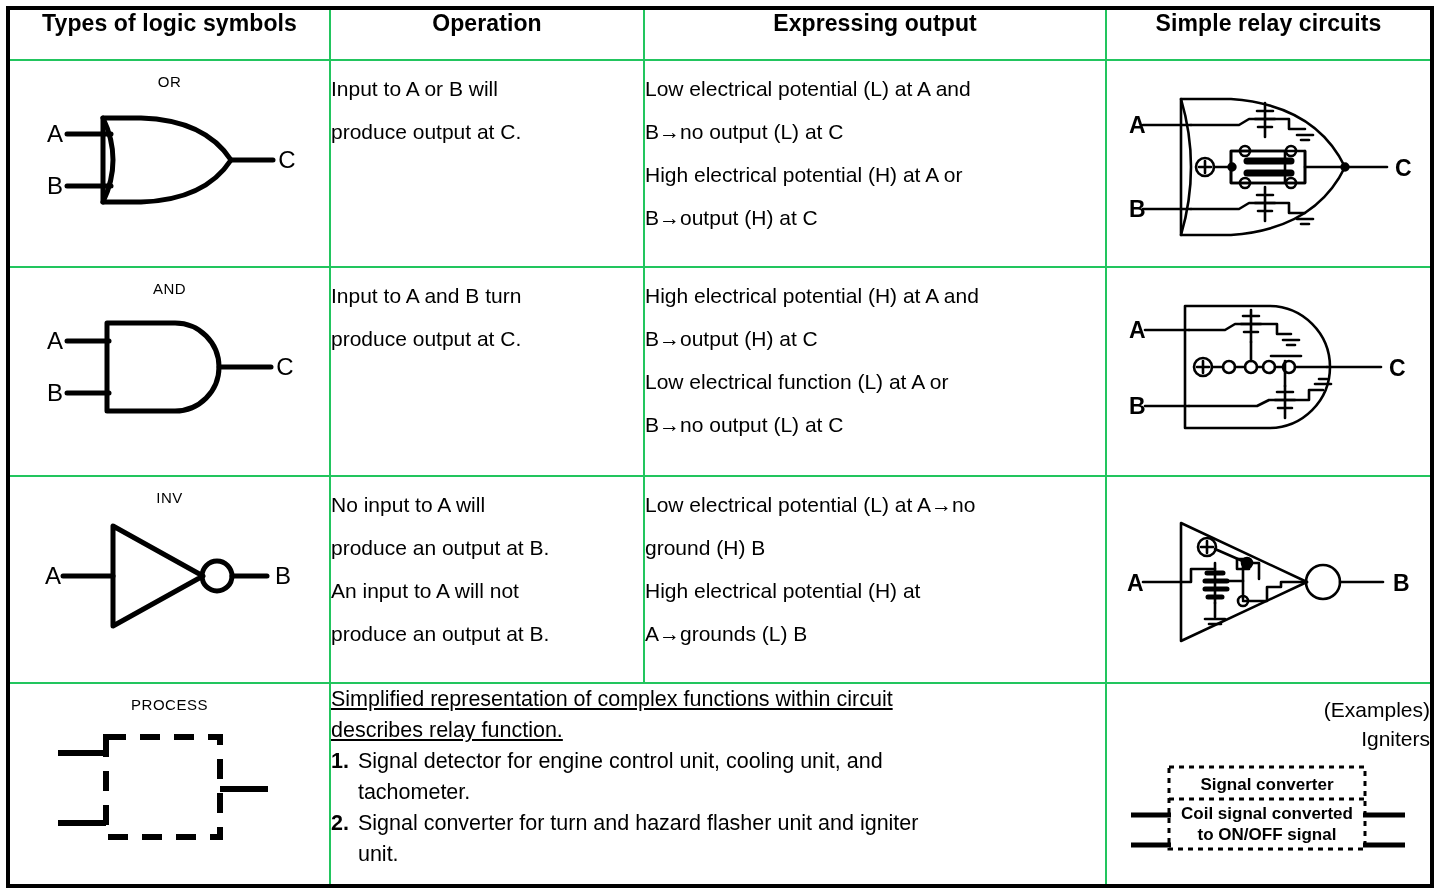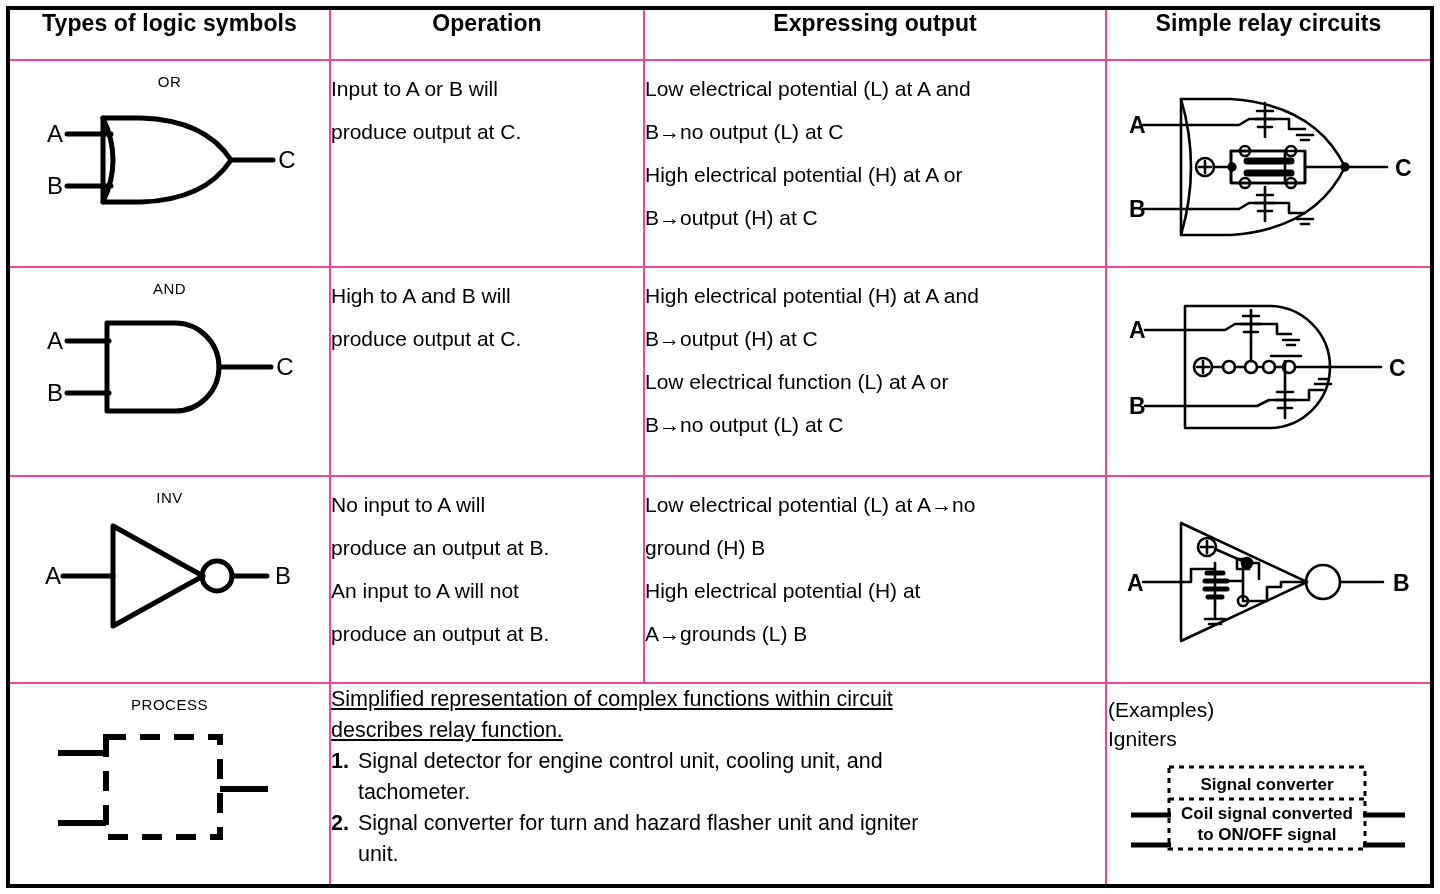--- a/index.html
+++ b/index.html
@@ -24,21 +24,21 @@
     position: absolute;
     left: 6px; top: 6px;
     width: 1428px; height: 882px;
     border: 4px solid #000;
     box-sizing: border-box;
     border-collapse: collapse;
     table-layout: fixed;
     background: #fff;
   }
   .logic-table td, .logic-table th {
-    border: 2px solid #ec4899;
+    border: 2px solid #22c55e;
     box-sizing: border-box;
     padding: 0;
     vertical-align: top;
     background: #fff;
   }
 
   
   col.c1 { width: 322px; }
   col.c2 { width: 314px; }
   col.c3 { width: 462px; }
@@ -101,21 +101,21 @@
 
   
   .relaycell { text-align: center; position: relative; }
   .relayart { display: block; margin: 0 auto; }
 
   
   .ex-head {
     font-size: 21px;
     line-height: 29px;
     padding: 11px 0 0 1px;
-    text-align: left;
+    text-align: right;
   }
   .ex-fig { position: relative; margin-top: 8px; height: 96px; }
 </style>
 </head>
 <body>
 
 <div class="sheet">
 <table class="logic-table">
   <colgroup>
     <col class="c1">
@@ -217,21 +217,21 @@
             <line x1="22" y1="44" x2="64" y2="44"></line>
             <line x1="22" y1="96" x2="64" y2="96"></line>
             <line x1="174" y1="70" x2="226" y2="70"></line>
           </g>
           <text x="10" y="52" font-family="Liberation Sans, sans-serif" font-size="24" text-anchor="middle">A</text>
           <text x="10" y="104" font-family="Liberation Sans, sans-serif" font-size="24" text-anchor="middle">B</text>
           <text x="240" y="78" font-family="Liberation Sans, sans-serif" font-size="24" text-anchor="middle">C</text>
         </svg>
       </td>
       <td class="txt">
-        <div class="line">High to A and B will</div>
+        <div class="line">Input to A and B turn</div>
         <div class="line">produce output at C.</div>
       </td>
       <td class="txt">
         <div class="line">High electrical potential (H) at A and</div>
         <div class="line">B→output (H) at C</div>
         <div class="line">Low electrical function (L) at A or</div>
         <div class="line">B→no output (L) at C</div>
       </td>
       <td class="relaycell">
         <svg class="relayart" width="300" height="170" viewBox="0 0 300 170" style="margin-top:18px">

